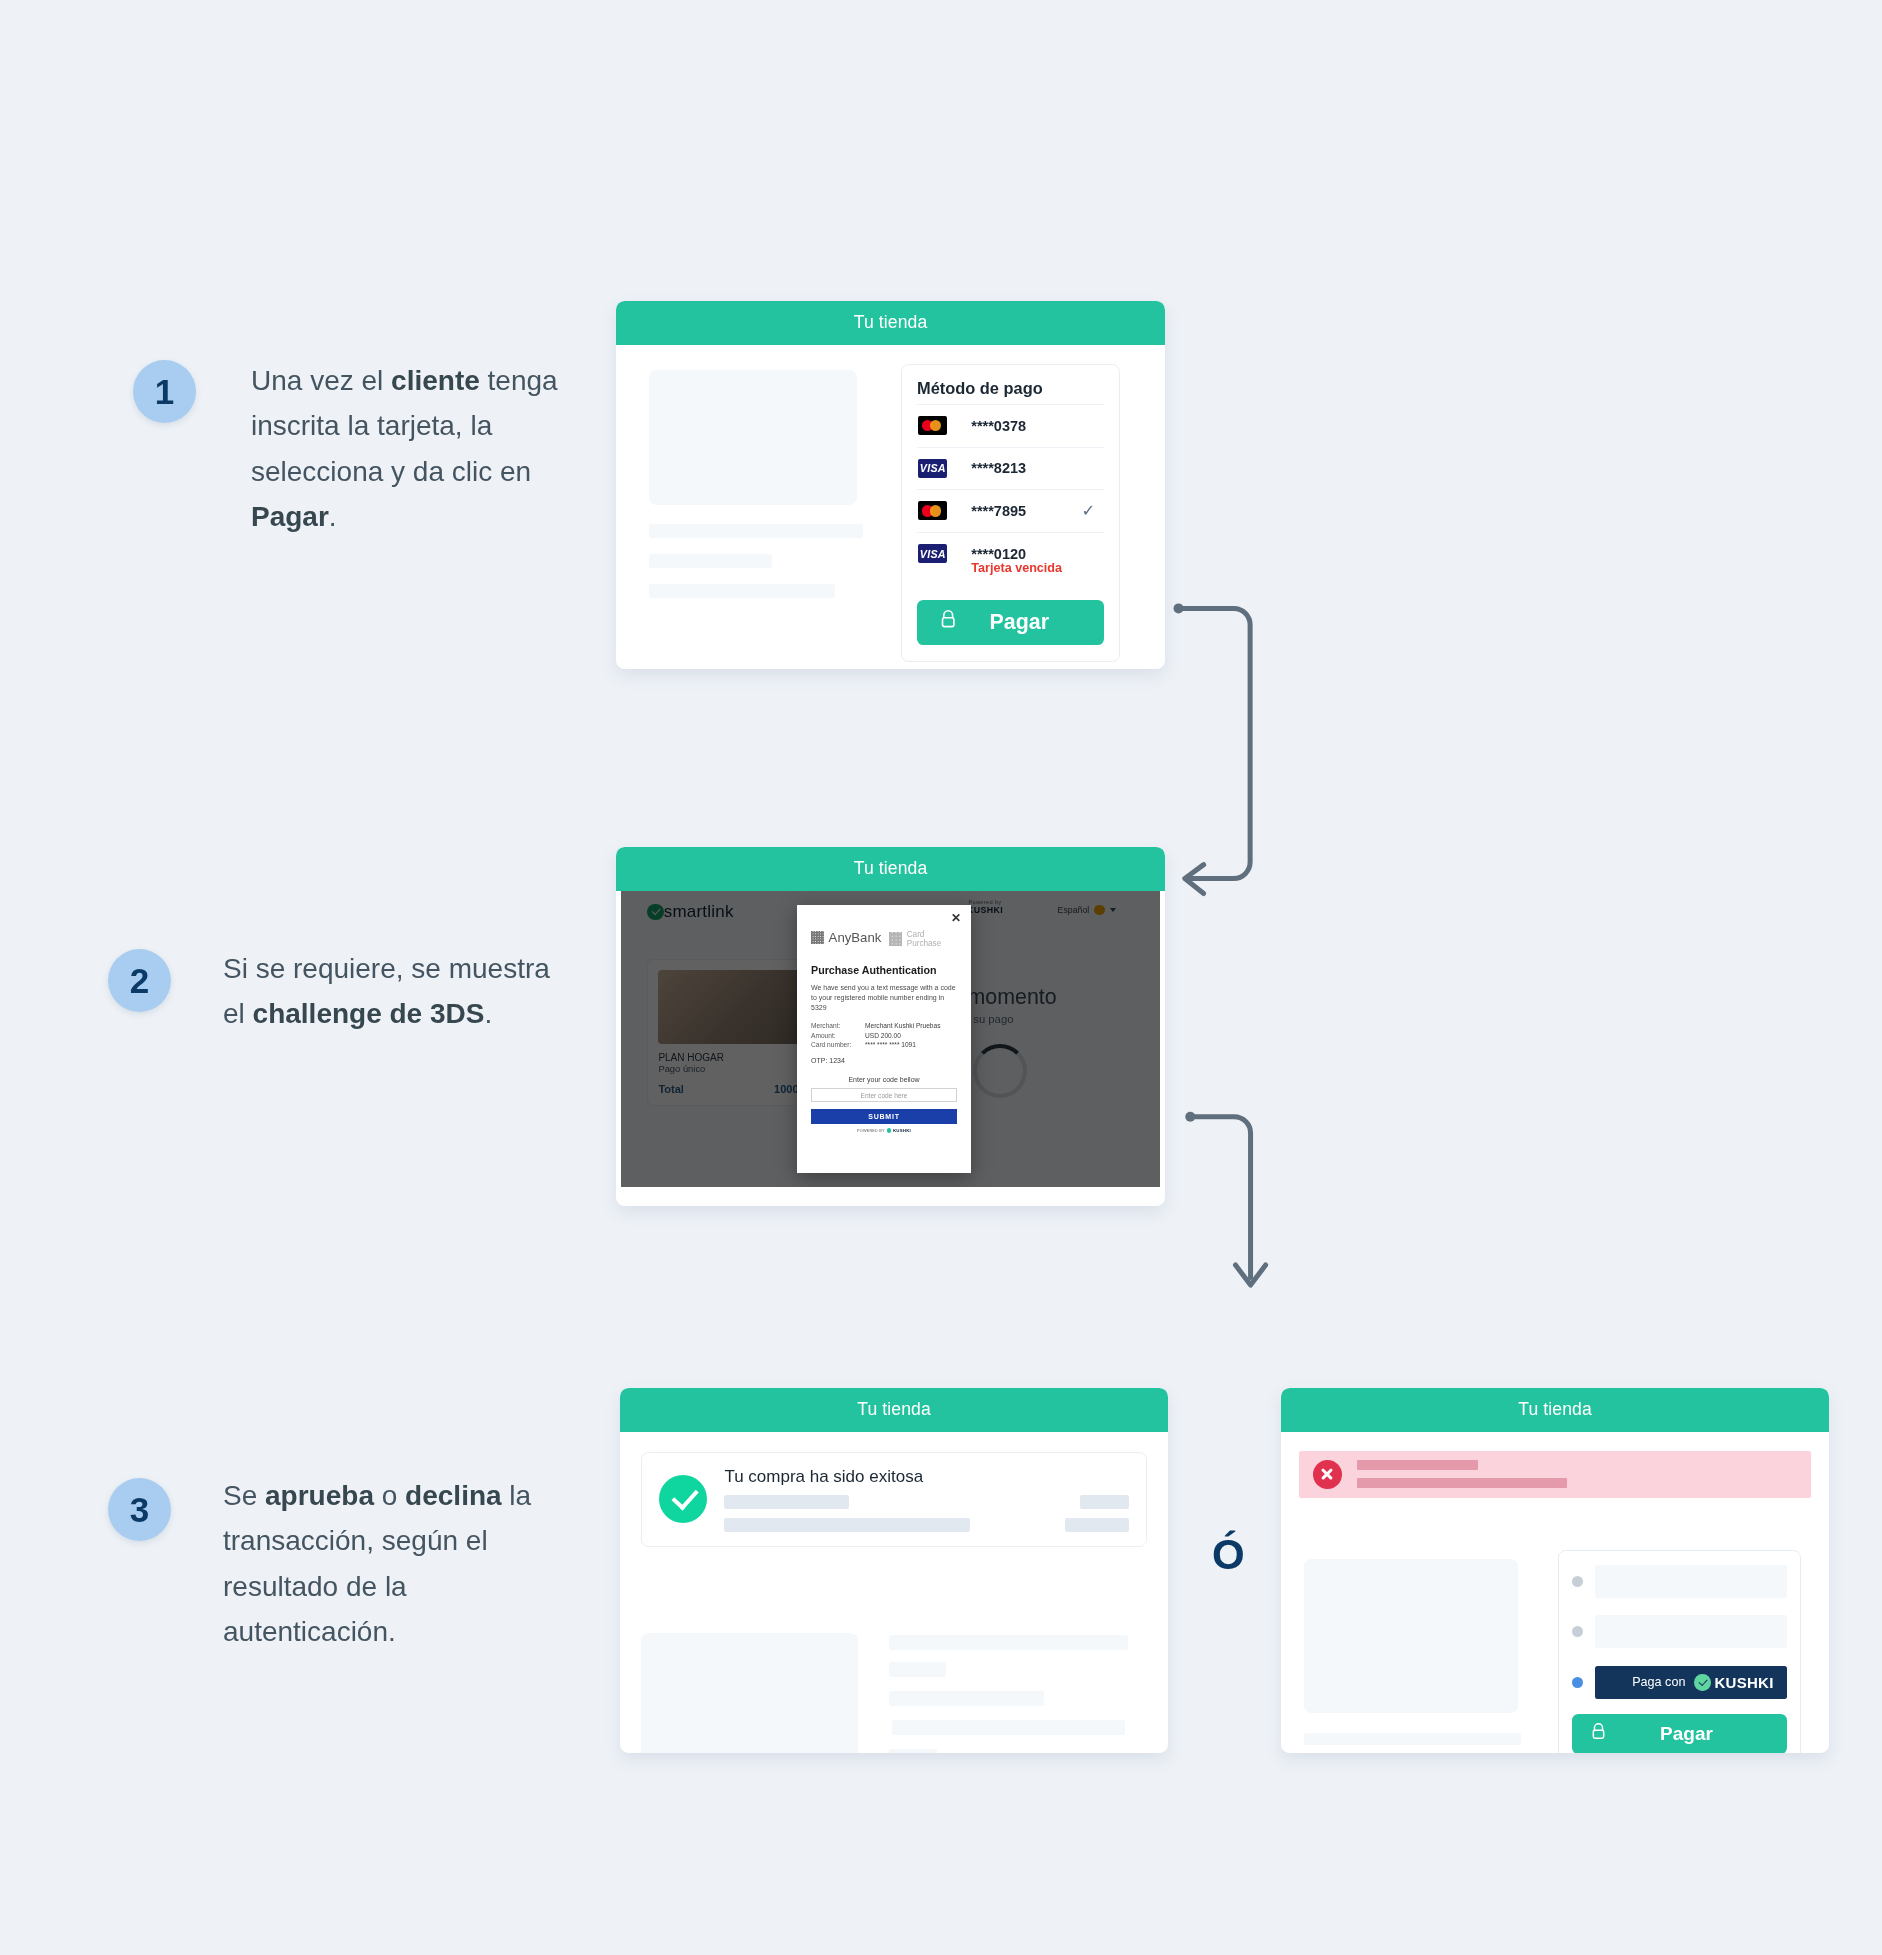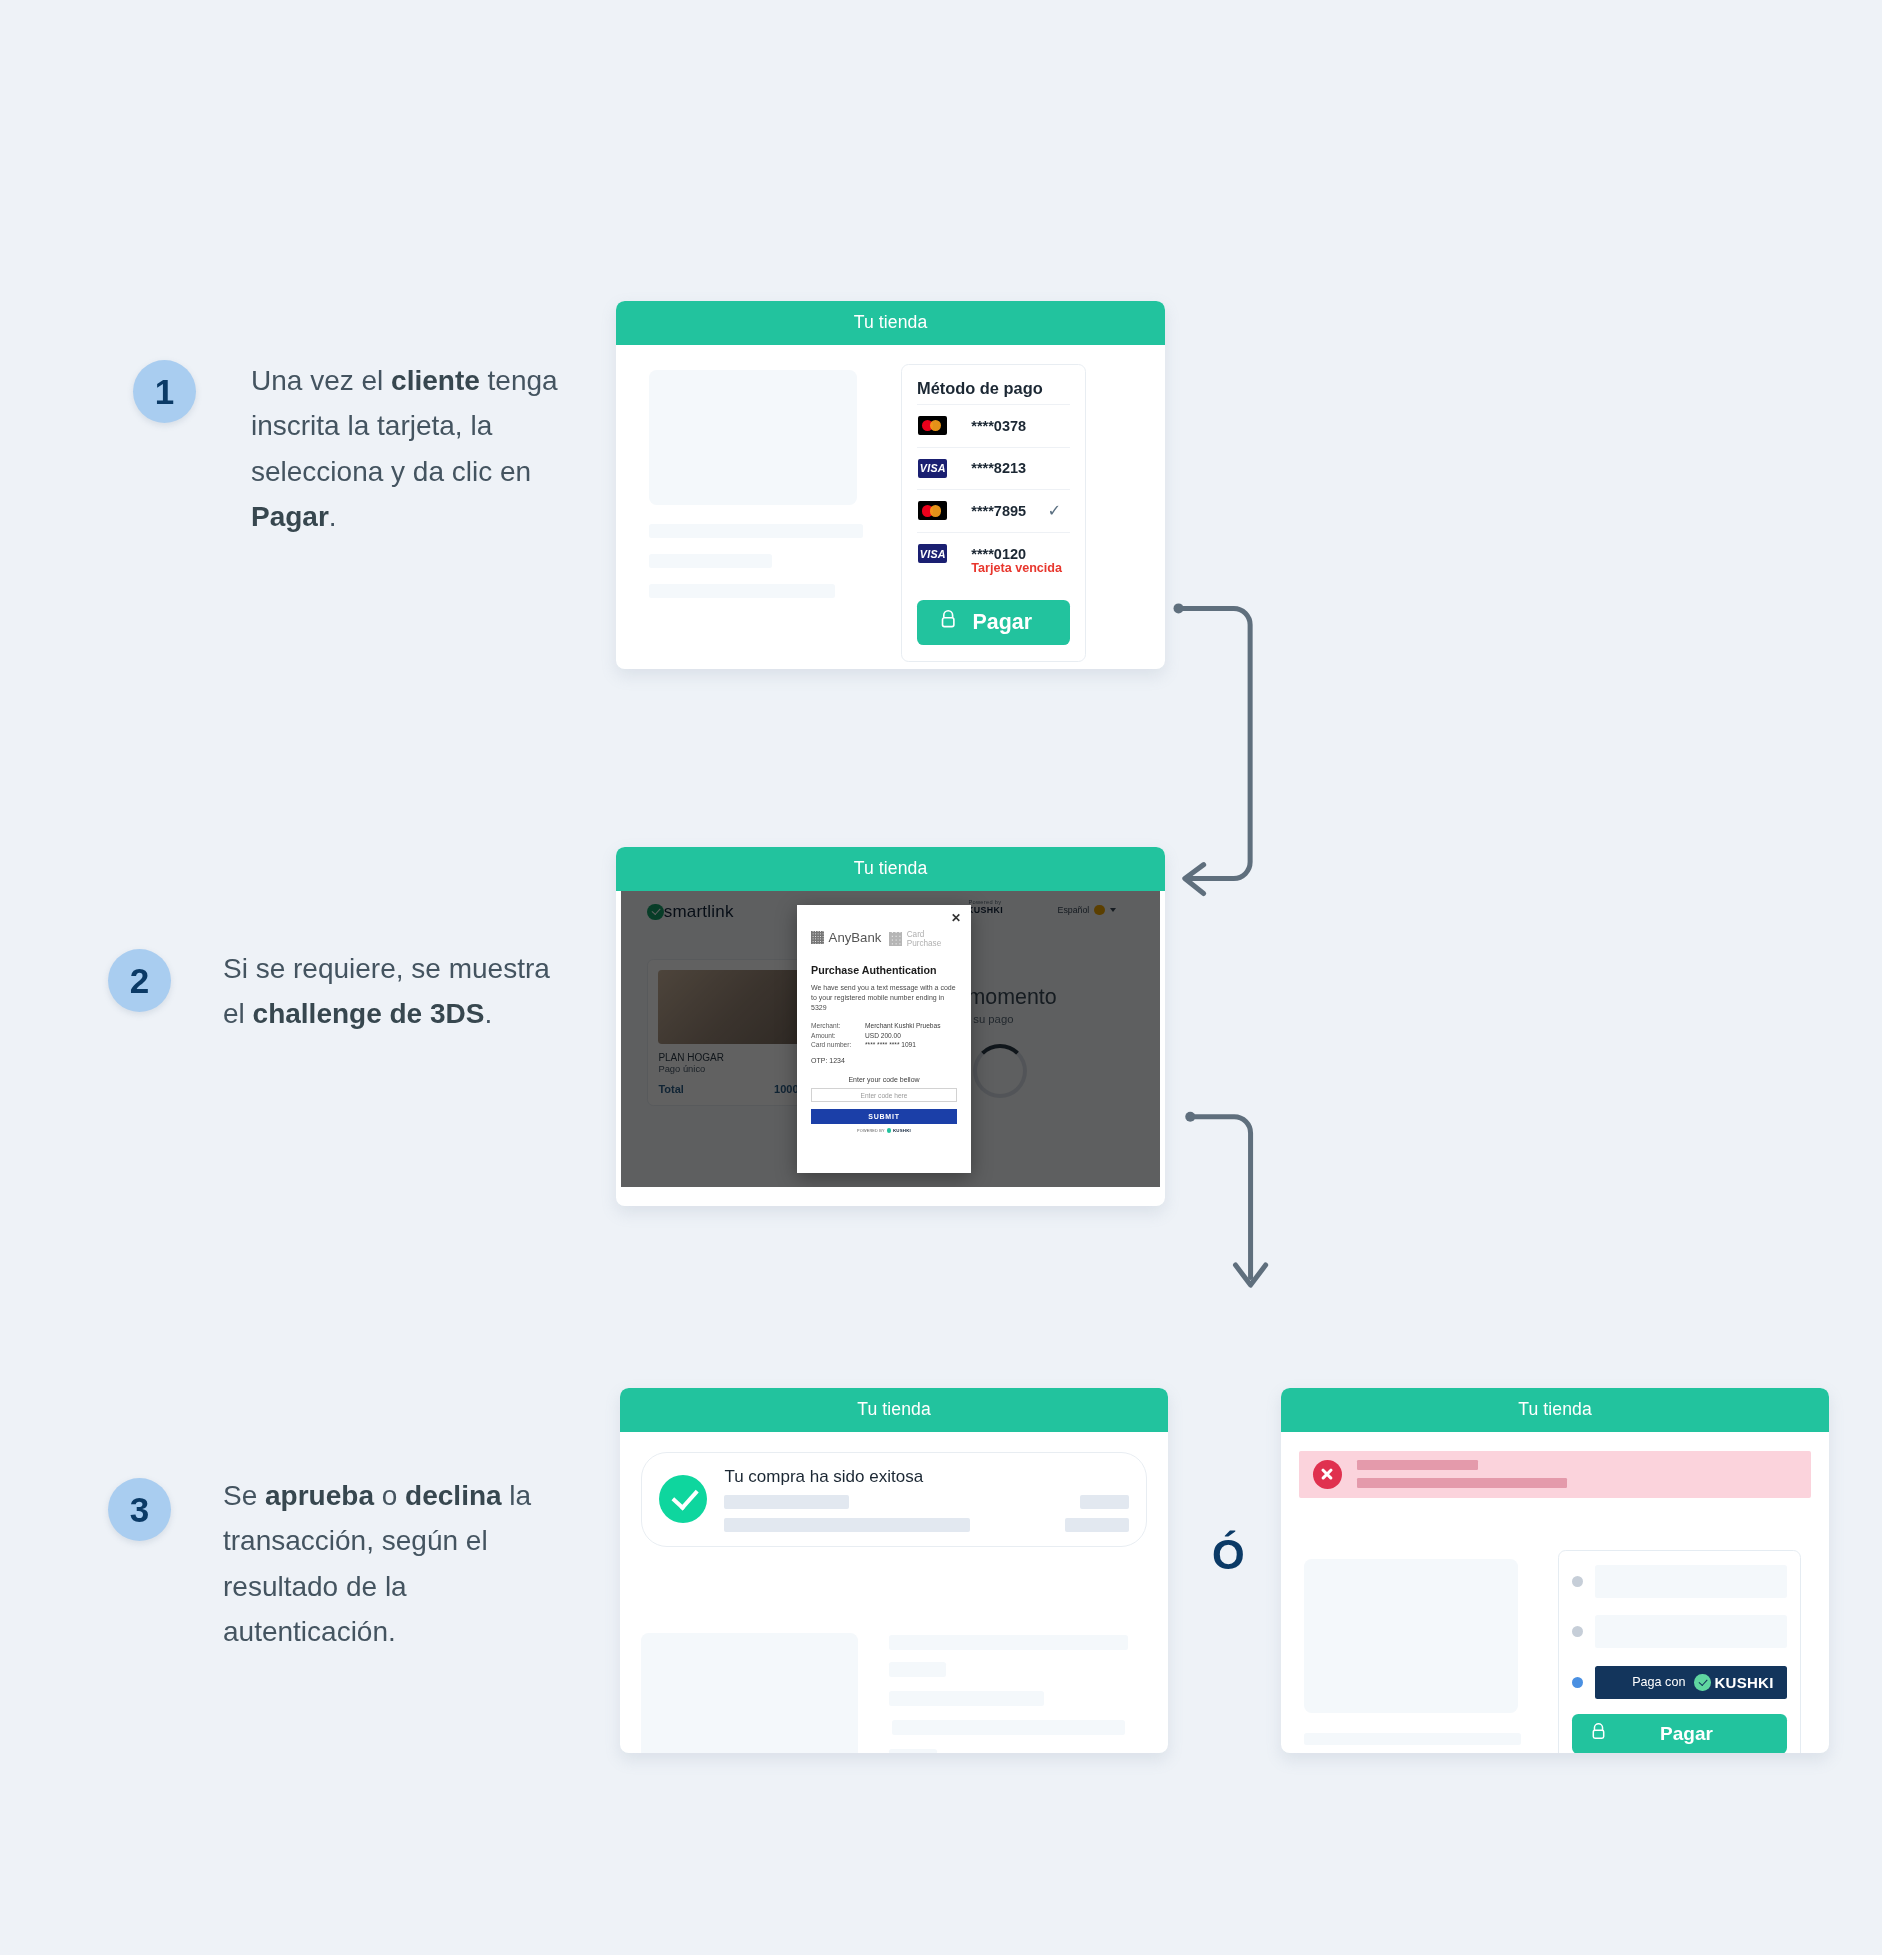--- a/index.html
+++ b/index.html
@@ -228,21 +228,21 @@
 <div class="card" style="left:616px;top:301px;width:549px;height:368px;">
   <div class="card-header">
     <span>Tu tienda</span>
   </div>
   <div class="card-body">
     <div class="ph-img" style="position:absolute;left:33px;top:25px;width:208px;height:135px;"></div>
     <div class="ph" style="position:absolute;left:33px;top:179px;width:214px;height:14px;"></div>
     <div class="ph" style="position:absolute;left:33px;top:209px;width:123px;height:14px;"></div>
     <div class="ph" style="position:absolute;left:33px;top:239px;width:186px;height:14px;"></div>
 
-    <div class="pay-box" style="position:absolute;left:285px;top:19px;width:185px;">
+    <div class="pay-box" style="position:absolute;left:285px;top:19px;width:219px;">
       <div class="pay-title">Método de pago</div>
 
       <div class="pay-row">
         <span class="brand mc">
             <i class="c1"></i>
             <i class="c2"></i>
           </span>
         <span class="pay-num">****0378</span>
       </div>
 
@@ -392,21 +392,21 @@
 </div>
 <div class="step-text" style="left:223px;top:1473px;width:334px;">
   <span>Se </span><b>aprueba</b><span> o </span><b>declina</b><span> la transacción, según el resultado de la autenticación.</span>
 </div>
 
 <div class="card" style="left:620px;top:1388px;width:548px;height:365px;">
   <div class="card-header">
     <span>Tu tienda</span>
   </div>
   <div class="card-body">
-    <div class="ok-box" style="margin:20px 21.4px 0;border-radius:26px;">
+    <div class="ok-box" style="margin:20px 21.4px 0;">
       <span class="ok-circle"></span>
       <span class="ok-text">
         <span class="ok-title">Tu compra ha sido exitosa</span>
         <span style="display:flex;align-items:center;justify-content:space-between;margin-top:8.8px;">
           <i class="ph-dark" style="width:125px;height:14px;display:block;"></i>
           <i class="ph-dark" style="width:49px;height:14px;display:block;"></i>
         </span>
         <span style="display:flex;align-items:center;justify-content:space-between;margin-top:8.8px;">
           <i class="ph-dark" style="width:246px;height:14px;display:block;"></i>
           <i class="ph-dark" style="width:64px;height:14px;display:block;"></i>

